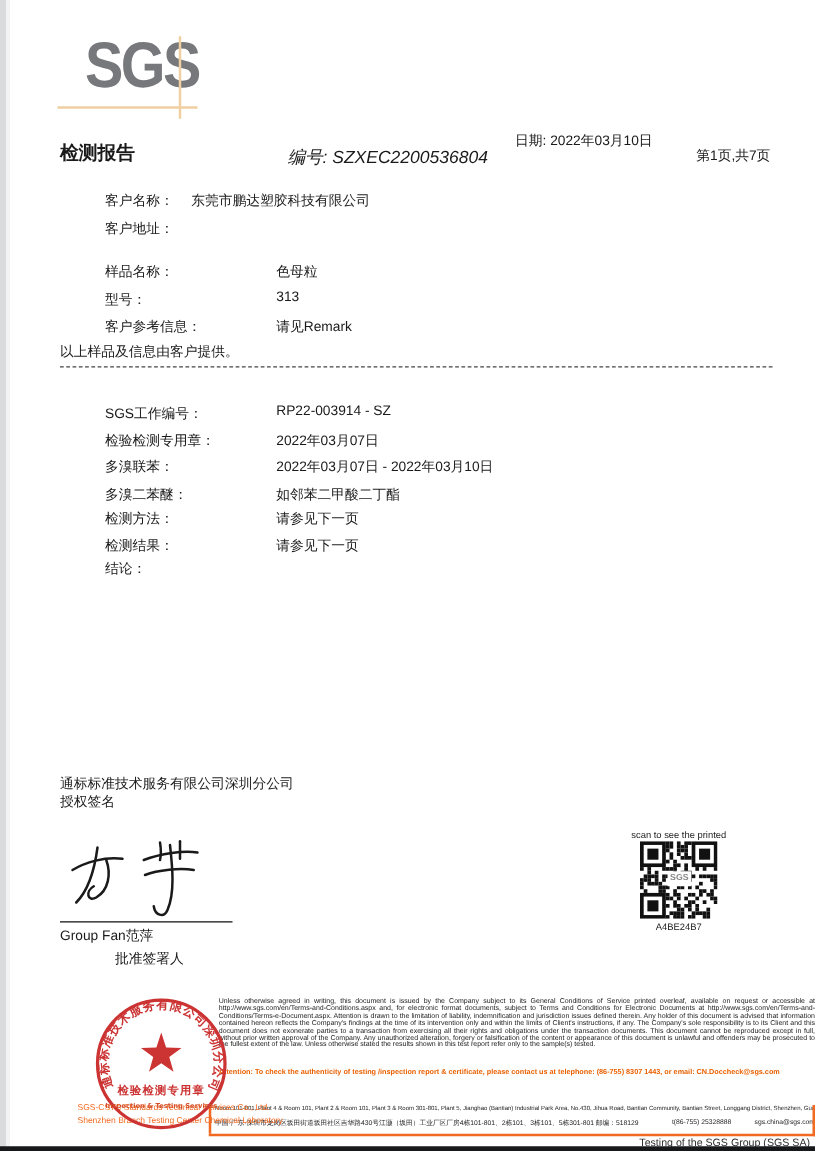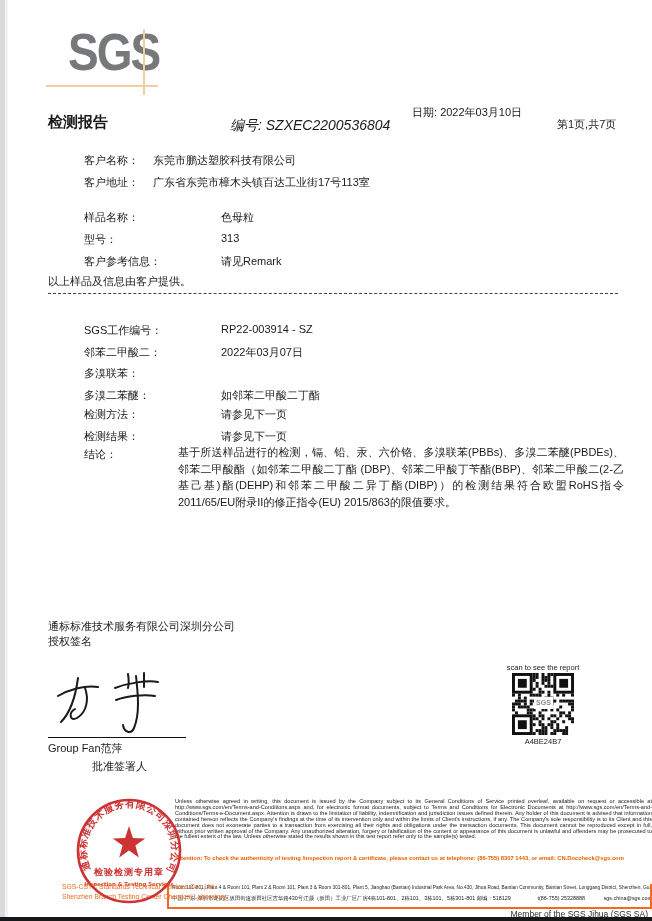--- a/index.html
+++ b/index.html
@@ -73,63 +73,62 @@
   <div class="crop-v"></div>
 
   <div class="doc-title">检测报告</div>
   <div class="hdr-no"><span>编号:</span> <span>SZXEC2200536804</span></div>
   <div class="hdr-date"><span>日期:</span> <span>2022年03月10日</span></div>
   <div class="hdr-page">第1页,共7页</div>
 
   <div class="rowlabel" style="top:153px">客户名称：</div>
   <div class="rowvalue" style="top:153px;left:110px">东莞市鹏达塑胶科技有限公司</div>
   <div class="rowlabel" style="top:175px">客户地址：</div>
-  <div class="rowvalue" style="top:175px;left:110px">广东省东莞市樟木头镇百达工业街17号113室</div>
   <div class="rowlabel" style="top:210px">样品名称：</div>
   <div class="rowvalue" style="top:210px;left:178px">色母粒</div>
   <div class="rowlabel" style="top:232px">型号：</div>
   <div class="rowvalue" style="top:232px;left:178px">313</div>
   <div class="rowlabel" style="top:254px">客户参考信息：</div>
   <div class="rowvalue" style="top:254px;left:178px">请见Remark</div>
   <div class="note">以上样品及信息由客户提供。</div>
   <div class="dashed"></div>
 
   <div class="rowlabel" style="top:323px">SGS工作编号：</div>
   <div class="rowvalue" style="top:323px;left:178px">RP22-003914 - SZ</div>
-  <div class="rowlabel" style="top:345px">邻苯二甲酸二：</div>
+  <div class="rowlabel" style="top:345px">检验检测专用章：</div>
   <div class="rowvalue" style="top:345px;left:178px">2022年03月07日</div>
   <div class="rowlabel" style="top:366px">多溴联苯：</div>
+  <div class="rowvalue" style="top:366px;left:178px">2022年03月07日 - 2022年03月10日</div>
   <div class="rowlabel" style="top:388px">多溴二苯醚：</div>
   <div class="rowvalue" style="top:388px;left:178px">如邻苯二甲酸二丁酯</div>
   <div class="rowlabel" style="top:407px">检测方法：</div>
   <div class="rowvalue" style="top:407px;left:178px">请参见下一页</div>
   <div class="rowlabel" style="top:429px">检测结果：</div>
   <div class="rowvalue" style="top:429px;left:178px">请参见下一页</div>
   <div class="rowlabel" style="top:447px">结论：</div>
-  <div class="conclusion">基于所送样品进行的检测，镉、铅、汞、六价铬、多溴联苯(PBBs)、多溴二苯醚(PBDEs)、邻苯二甲酸酯（如邻苯二甲酸二丁酯 (DBP)、邻苯二甲酸丁苄酯(BBP)、邻苯二甲酸二(2-乙基己基)酯(DEHP)和邻苯二甲酸二异丁酯(DIBP)）的检测结果符合欧盟RoHS指令2011/65/EU附录II的修正指令(EU) 2015/863的限值要求。</div>
 
   <div class="sig-company">通标标准技术服务有限公司深圳分公司</div>
   <div class="sig-auth">授权签名</div>
   <svg class="sig-svg" width="150" height="72" viewBox="0 0 150 72">
     <g fill="none" stroke="#1a1a1a" stroke-width="2" stroke-linecap="round">
       <path d="M6,30 C16,24 32,19 46,21"></path>
       <path d="M26,12 C24,27 19,46 9,56"></path>
       <path d="M33,22 C37,33 35,46 25,52 C18,56 16,47 23,43"></path>
       <path d="M63,22 C76,17 95,14 106,16"></path>
       <path d="M76,8 C77,14 77,18 76,22"></path>
       <path d="M92,7 C92,13 92,17 92,21"></path>
       <path d="M84,10 C86,28 88,48 82,62 C79,69 72,66 71,59"></path>
       <path d="M64,34 C74,30 92,28 103,30"></path>
     </g>
   </svg>
   <div class="sig-line"></div>
   <div class="sig-name">Group Fan范萍</div>
   <div class="sig-role">批准签署人</div>
 
-  <div class="qr-caption">scan to see the report</div>
+  <div class="qr-caption">scan to see the printed</div>
   <svg id="qr" class="qr-box" viewBox="0 0 63 63">
       <rect x="0" y="0" width="63" height="63" fill="#fff"></rect>
       <rect x="0" y="21" width="3" height="3" fill="#111"></rect>
       <rect x="0" y="30" width="3" height="3" fill="#111"></rect>
       <rect x="0" y="33" width="3" height="3" fill="#111"></rect>
       <rect x="0" y="36" width="3" height="3" fill="#111"></rect>
       <rect x="3" y="27" width="3" height="3" fill="#111"></rect>
       <rect x="3" y="30" width="3" height="3" fill="#111"></rect>
       <rect x="3" y="39" width="3" height="3" fill="#111"></rect>
       <rect x="6" y="21" width="3" height="3" fill="#111"></rect>
@@ -304,16 +303,16 @@
     <span>Room 101-801, Plant 4 &amp; Room 101, Plant 2 &amp; Room 101, Plant 3 &amp; Room 301-801, Plant 5, Jianghao (Bantian) Industrial Park Area, No.430, Jihua Road, Bantian Community, Bantian Street, Longgang District, Shenzhen, Guangdong, China 518129</span>
 
   </div>
   <div class="addr2">
     <span>中国·广东·深圳市龙岗区坂田街道坂田社区吉华路430号江灏（坂田）工业厂区厂房4栋101-801、2栋101、3栋101、5栋301-801 邮编：518129</span>
     <span class="mid">t(86-755) 25328888</span>
     <span>sgs.china@sgs.com</span>
   </div>
   <div class="addr-rule"></div>
   <div class="addr-rule-tick"></div>
-  <div class="member">Member of the SGS Jihua (SGS SA)</div>
+  <div class="member">Testing of the SGS Group (SGS SA)</div>
 
   <div class="scan-edge-bottom"></div>
 </div>
 
 </body></html>

